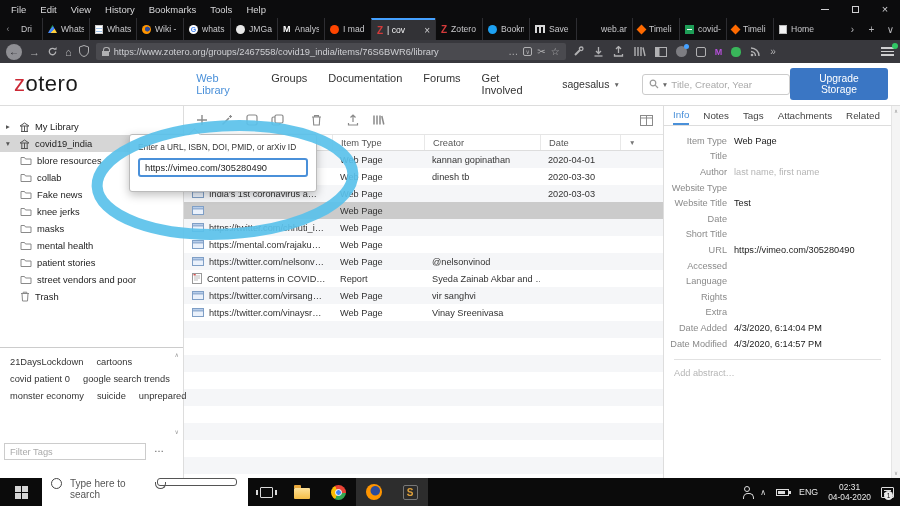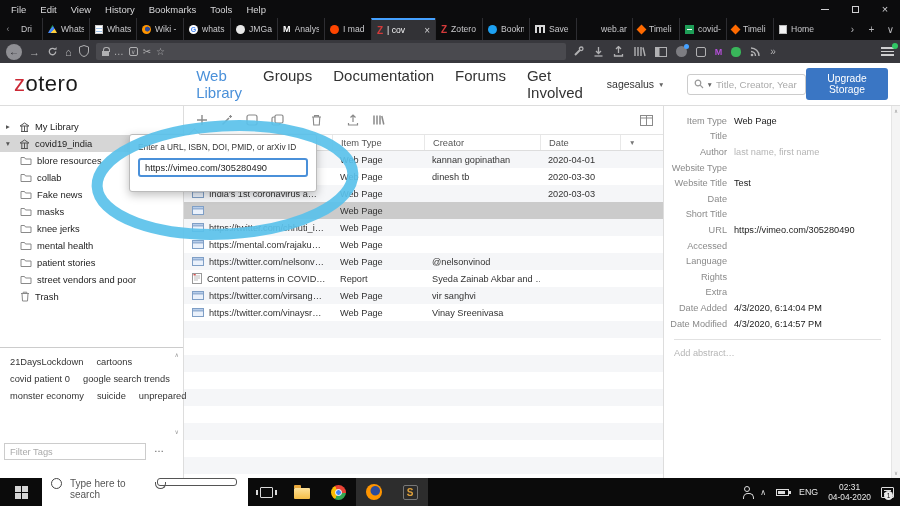--- a/index.html
+++ b/index.html
@@ -60,21 +60,21 @@
   .micon { color:#b44fd8; font-weight:bold; font-size:9px; }
   .monster { width:10px; height:10px; border-radius:45%; background:#39b55a; }
   .hamburger { margin-left:auto; position:relative; width:13px; display:flex; flex-direction:column; gap:2px; }
   .hamburger i { display:block; height:1.5px; background:#cfcfd1; }
   .hamburger:after { content:''; position:absolute; top:-4px; right:-4px; width:6px; height:6px; border-radius:50%; background:#30c764; }
 
   
   .zheader { height:42px; background:#fff; display:flex; align-items:center; }
   .zlogo { margin-left:14px; font-size:22px; color:#1a1a1a; letter-spacing:.5px; }
   .zlogo::first-letter { color:#cc2936; }
-  .znav { display:flex; gap:21px; margin-left:118px; font-size:15px; color:#333; }
+  .znav { display:flex; gap:21px; margin-left:118px; font-size:11px; color:#333; }
   .znav .active-link { color:#4a90d9; }
   .zuser { margin-left:24px; font-size:10.5px; color:#333; display:flex; align-items:center; gap:4px; }
   .chev { font-size:6.5px; color:#666; }
   .zsearch { margin-left:22px; width:152px; height:21px; border:1px solid #ccc; border-radius:3px; display:flex; align-items:center; padding:0 6px; gap:3px; }
   .zsearch input { border:none; outline:none; width:100%; font-size:9.8px; color:#333; font-family:inherit; }
   .zsearch input::placeholder { color:#aaa; }
   .upgrade-btn { margin-left:auto; margin-right:12px; background:#3a76c4; color:#fff; font-size:10.3px; padding:5px 11px; border-radius:3px; border:none; font-family:inherit; }
 
   
   .content { display:flex; height:373px; border-top:1px solid #ddd; position:relative; }
@@ -277,20 +277,21 @@
     <span><svg width="11" height="11" viewBox="0 0 12 12">
           <path d="M9.5 6a3.5 3.5 0 1 1-1-2.4" fill="none" stroke="#b1b1b3" stroke-width="1.4"></path>
           <path d="M10.4 1v3H7.4z" fill="#b1b1b3"></path>
         </svg></span>
     <span class="nav-glyph">⌂</span>
     <span><svg width="10" height="12" viewBox="0 0 10 12">
           <path d="M5 .5 9.5 2v4c0 3-2 4.8-4.5 5.5C2.5 10.8.5 9 .5 6V2z" fill="none" stroke="#b1b1b3"></path>
         </svg></span>
     <div class="urlfield">
       <span class="lock"></span>
+      <span class="urltext">https://www.zotero.org/groups/2467558/covid19_india/items/76S6BWR6/library</span>
       <span class="urlaction">…</span>
       <span class="pocket">∨</span>
       <span class="urlaction">✂</span>
       <span class="urlaction">☆</span>
     </div>
     <div class="toolicons">
       <span><svg width="11" height="11">
             <path d="M2 9 7 4" stroke="#b1b1b3" stroke-width="2"></path>
             <circle cx="8.2" cy="2.8" r="1.8" fill="none" stroke="#b1b1b3" stroke-width="1.3"></circle>
           </svg></span>
@@ -383,27 +384,27 @@
       <div class="sitem indent">
           <svg width="12" height="9">
             <path d="M1 1.5h3.5l1 1.5H11v5.5H1z" fill="#fff" stroke="#8a8a8a"></path>
           </svg>
           <span>Fake news</span>
         </div>
       <div class="sitem indent">
           <svg width="12" height="9">
             <path d="M1 1.5h3.5l1 1.5H11v5.5H1z" fill="#fff" stroke="#8a8a8a"></path>
           </svg>
-          <span>masks</span>
+          <span>knee jerks</span>
         </div>
       <div class="sitem indent">
           <svg width="12" height="9">
             <path d="M1 1.5h3.5l1 1.5H11v5.5H1z" fill="#fff" stroke="#8a8a8a"></path>
           </svg>
-          <span>knee jerks</span>
+          <span>masks</span>
         </div>
       <div class="sitem indent">
           <svg width="12" height="9">
             <path d="M1 1.5h3.5l1 1.5H11v5.5H1z" fill="#fff" stroke="#8a8a8a"></path>
           </svg>
           <span>mental health</span>
         </div>
       <div class="sitem indent">
           <svg width="12" height="9">
             <path d="M1 1.5h3.5l1 1.5H11v5.5H1z" fill="#fff" stroke="#8a8a8a"></path>
@@ -640,20 +641,27 @@
         <div class="popup-label">Enter a URL, ISBN, DOI, PMID, or arXiv ID</div>
         <input value="https://vimeo.com/305280490" style="">
       </div>
 
       <svg class="annotation" width="290" height="135">
         <ellipse cx="145" cy="66" rx="128" ry="54" fill="none" stroke="#5ac1ea" stroke-width="11" opacity="0.92" transform="rotate(-3 145 66)"></ellipse>
       </svg>
     </section>
 
     <aside class="infopanel">
+      <div class="itabs">
+        <span class="itab active">Info</span>
+        <span class="itab">Notes</span>
+        <span class="itab">Tags</span>
+        <span class="itab">Attachments</span>
+        <span class="itab">Related</span>
+      </div>
       <div class="fields">
         <div class="frow">
             <span class="flabel">Item Type</span>
             <span class="fvalue">Web Page</span>
           </div>
         <div class="frow">
             <span class="flabel">Title</span>
             <span class="fvalue"></span>
           </div>
         <div class="frow">

